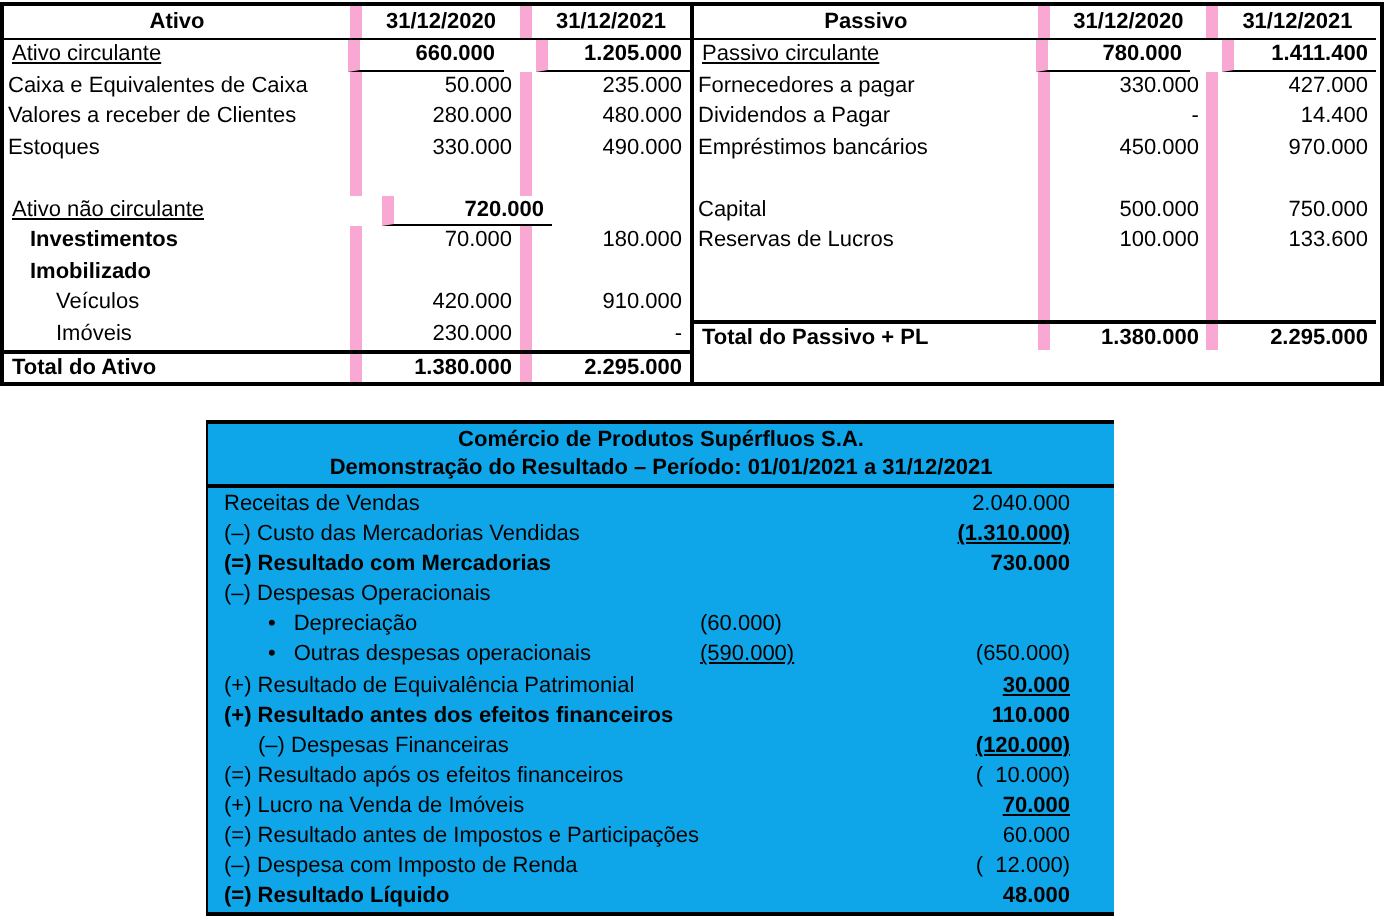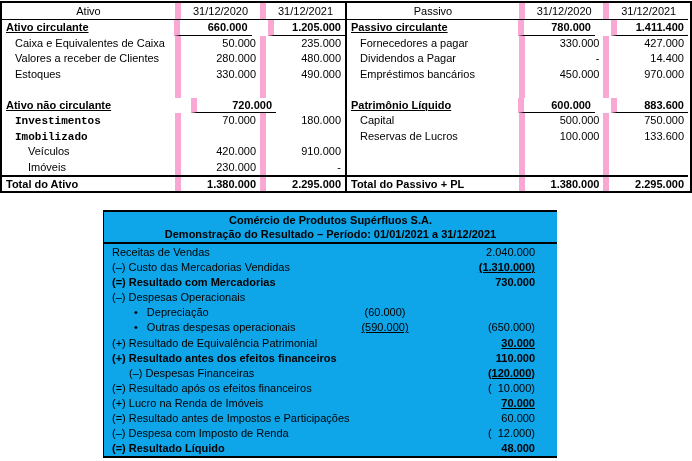--- a/index.html
+++ b/index.html
@@ -18,45 +18,45 @@
   }
   .bs-half { width: 343px; display: flex; flex-direction: column; }
   .bs-half.right { border-left: 2px solid #000; }
   .bs-row { display: flex; height: 15.5px; font-size: 11px; line-height: 15px; }
   .bs-row .cell { overflow: hidden; white-space: nowrap; }
   .bs-row .label { width: 173px; padding-left: 4px; }
   .bs-row .num {
     width: 85px; text-align: right; padding-right: 4px;
     border-left: 6px solid #f9a8d4;
   }
-  .bs-header { height: 17px; line-height: 16px; font-weight: normal; border-bottom: 1.5px solid #000; }
+  .bs-header { height: 17px; line-height: 16px; font-weight: bold; border-bottom: 1.5px solid #000; }
   .bs-header .label, .bs-header .num { text-align: center; padding: 0; }
 
-  .r-section .lbl { font-weight: bold; text-decoration: underline; }
+  .r-section .lbl { font-weight: normal; text-decoration: underline; }
   .r-section .num { font-weight: bold; border-bottom: 1.5px solid #000; margin-left: 16px; }
-  .r-item .label { padding-left: 13px; }
+  .r-item .label { padding-left: 2px; }
   .r-item-bold .label { padding-left: 13px; }
-  .r-item-bold .lbl { font-weight: bold; font-family: Liberation Mono, monospace; }
+  .r-item-bold .lbl { font-weight: bold; }
   .r-subitem .label { padding-left: 26px; }
   .r-total { border-top: 2px solid #000; }
   .r-total .cell { font-weight: bold; }
 
   
   .is {
     position: absolute; left: 103px; top: 210px; width: 454px;
     border-top: 2px solid #000; border-bottom: 2px solid #000;
     border-left: 1px solid #000; background: #0ea5e9;
   }
   .is-title { text-align: center; font-weight: bold; font-size: 11px;
     padding: 2px 0 1px 0; border-bottom: 2px solid #000; }
   .is-title div { line-height: 13.5px; }
   .is-body { padding-top: 1px; }
   .is-row { display: flex; height: 15.1px; font-size: 11px; line-height: 14.8px; }
   .is-label { flex: 1; padding-left: 8px; white-space: nowrap; overflow: hidden; }
-  .is-mid { width: 70px; text-align: center; }
+  .is-mid { width: 70px; text-align: left; }
   .is-val { width: 137px; text-align: right; padding-right: 22px; }
   .is-mid span, .is-val span { white-space: pre; }
   .r-bold .is-label, .r-bold .is-val { font-weight: bold; }
   .bullet { display: none; }
   .r-bullet .is-label { padding-left: 30px; }
   .r-bullet .bullet { display: inline; margin-right: 9px; }
   .r-indent .is-label { padding-left: 25px; }
   .mid-u .is-mid span { text-decoration: underline; }
   .val-u .is-val span { text-decoration: underline; font-weight: bold; }
 </style>
@@ -169,25 +169,20 @@
     <div class="cell num">450.000</div>
     <div class="cell num">970.000</div>
   </div>
 
   <div class="bs-row r-empty">
     <div class="cell label"><span class="lbl"></span></div>
     <div class="cell num"></div>
     <div class="cell num"></div>
   </div>
 
-  <div class="bs-row r-section">
-    <div class="cell label"><span class="lbl">Patrimônio Líquido</span></div>
-    <div class="cell num">600.000</div>
-    <div class="cell num">883.600</div>
-  </div>
 
   <div class="bs-row r-item">
     <div class="cell label"><span class="lbl">Capital</span></div>
     <div class="cell num">500.000</div>
     <div class="cell num">750.000</div>
   </div>
 
   <div class="bs-row r-item">
     <div class="cell label"><span class="lbl">Reservas de Lucros</span></div>
     <div class="cell num">100.000</div>
@@ -275,21 +270,21 @@
     <div class="is-val"><span>(120.000)</span></div>
   </div>
 
   <div class="is-row">
     <div class="is-label"><span class="lbl">(=) Resultado após os efeitos financeiros</span></div>
     <div class="is-mid"><span></span></div>
     <div class="is-val"><span>(  10.000)</span></div>
   </div>
 
   <div class="is-row val-u">
-    <div class="is-label"><span class="lbl">(+) Lucro na Renda de Imóveis</span></div>
+    <div class="is-label"><span class="lbl">(+) Lucro na Venda de Imóveis</span></div>
     <div class="is-mid"><span></span></div>
     <div class="is-val"><span>70.000</span></div>
   </div>
 
   <div class="is-row">
     <div class="is-label"><span class="lbl">(=) Resultado antes de Impostos e Participações</span></div>
     <div class="is-mid"><span></span></div>
     <div class="is-val"><span>60.000</span></div>
   </div>
 

